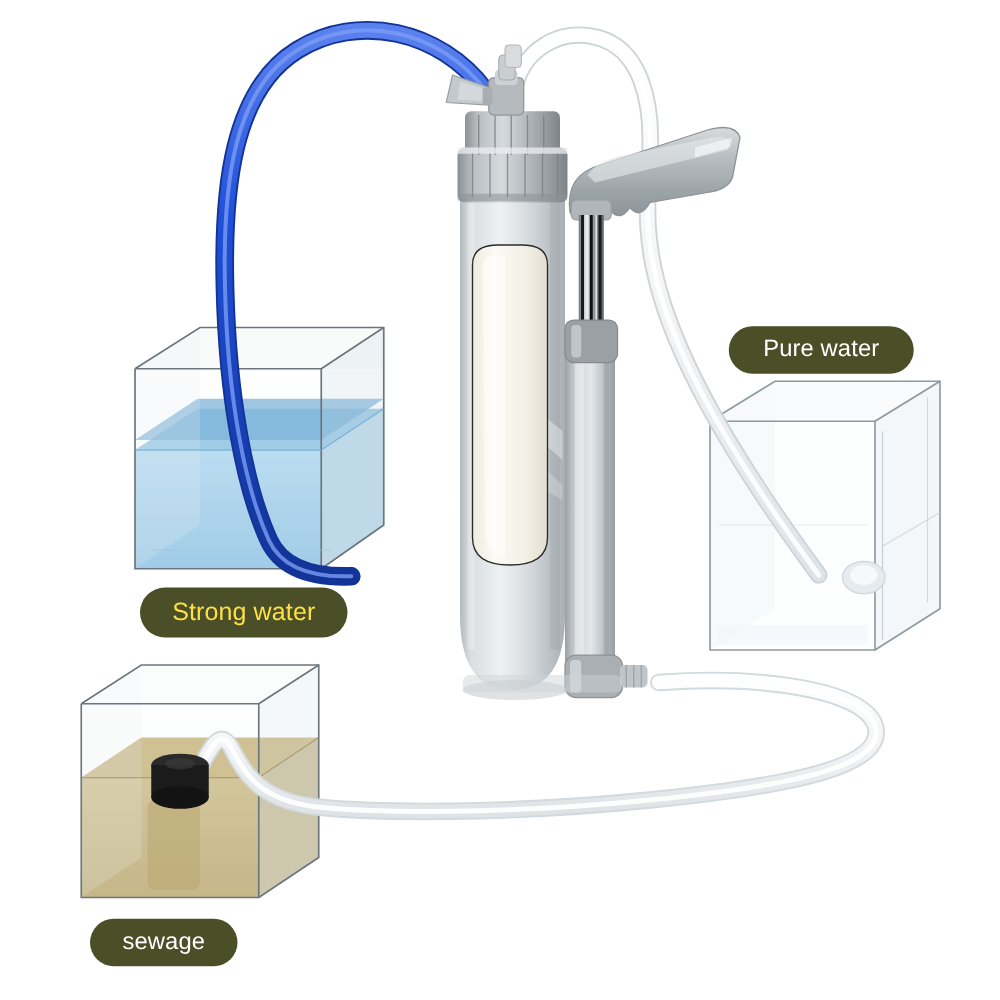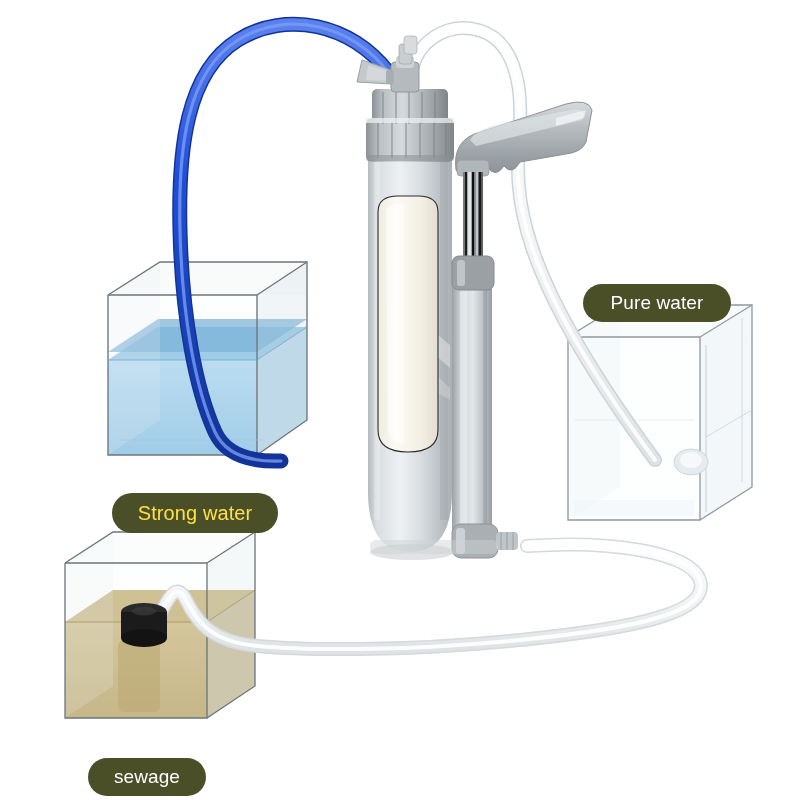--- a/index.html
+++ b/index.html
@@ -19,25 +19,24 @@
   
   .badge{
     position:absolute;
     display:flex;align-items:center;justify-content:center;
     border-radius:999px;
     color:#ffffff;
     white-space:nowrap;
     letter-spacing:.1px;
     box-sizing:border-box;
     z-index:40;
-    margin-top:23px;
   }
   #badge-strong{ left:112px; top:470px; width:166px; height:40px; font-size:20px; }
   #badge-pure  { left:583px; top:261px; width:148px; height:38px; font-size:19px; }
-  #badge-sewage{ left:88px;  top:735px; width:118px; height:38px; font-size:19px; }
+  #badge-sewage{ left:72px;  top:735px; width:118px; height:38px; font-size:19px; }
 </style>
 </head>
 <body>
 
 <div id="stage" style="background: rgb(255, 255, 255);">
 
   <svg id="scene" viewBox="0 0 800 800">
     <defs>
 
       <linearGradient id="gBody" x1="0" y1="0" x2="1" y2="0">

